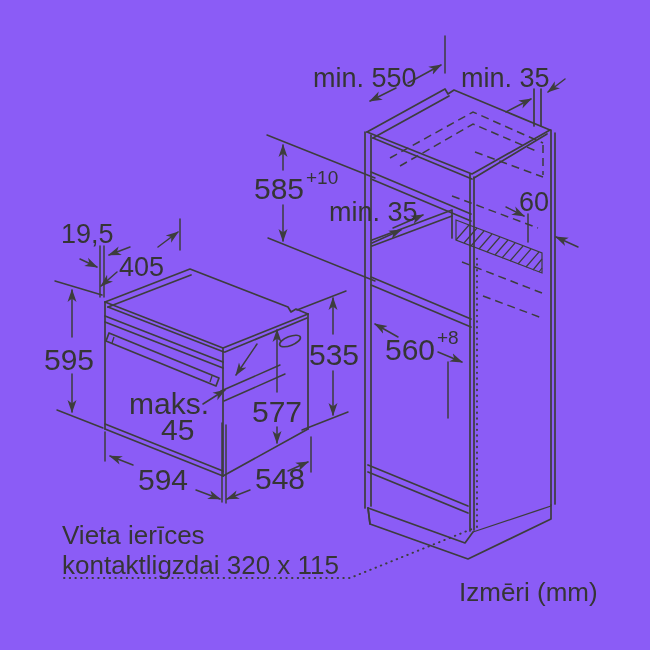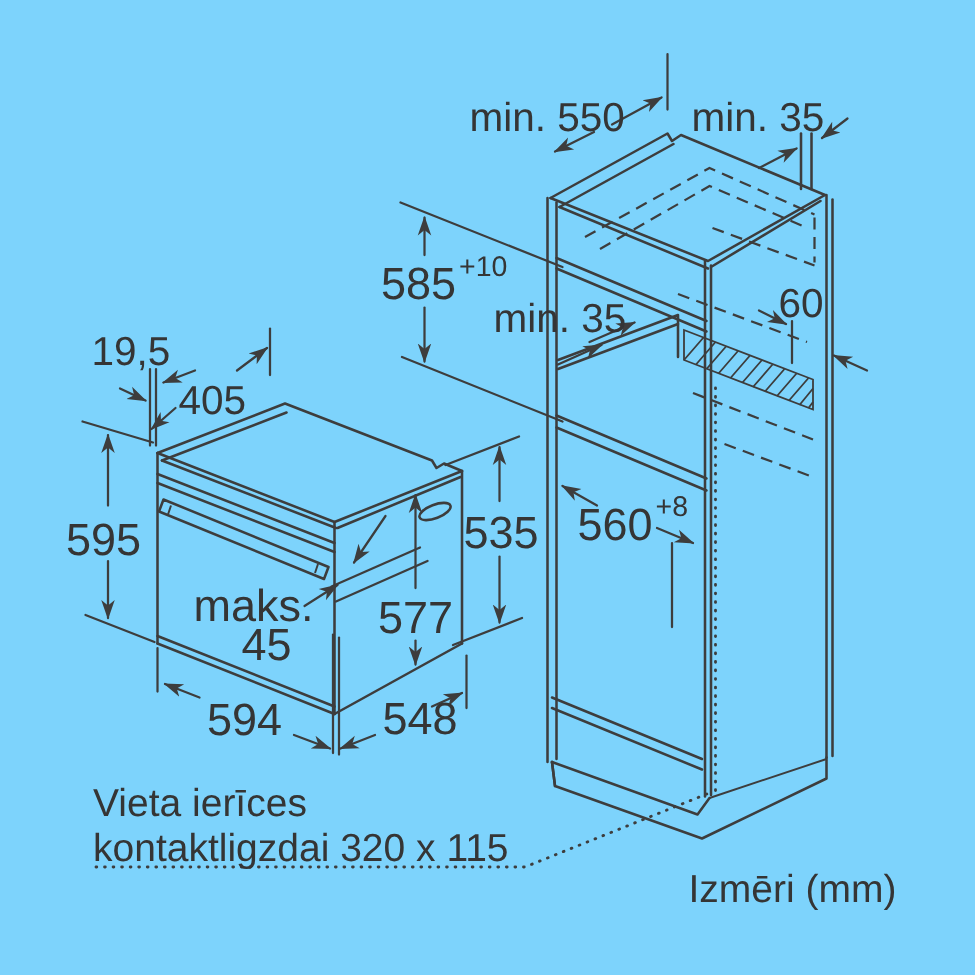--- a/index.html
+++ b/index.html
@@ -1,16 +1,16 @@
 <!DOCTYPE html>
 <html><head>
 <meta charset="utf-8">
 <style>
   html,body{margin:0;padding:0;background:#ffffff;}
-  #stage{position:relative;width:650px;height:650px;background:#7dd3fc;overflow:hidden;
+  #stage{position:relative;width:650px;height:650px;background:#8b5cf6;overflow:hidden;
          font-family:"Liberation Sans","DejaVu Sans",sans-serif;}
   svg{display:block;}
   .ln{stroke:#3d3d3d;stroke-width:1.7;fill:none;stroke-linecap:round;stroke-linejoin:round;}
   .thin{stroke:#3d3d3d;stroke-width:1.3;fill:none;}
   .dim{stroke:#3d3d3d;stroke-width:1.5;fill:none;stroke-linecap:round;}
   .dash{stroke:#3d3d3d;stroke-width:1.5;fill:none;stroke-dasharray:8 5;stroke-linecap:butt;}
   .dots{stroke:#3d3d3d;stroke-width:1.9;fill:none;stroke-dasharray:0.5 5.2;stroke-linecap:round;}
   .hatchln{stroke:#3d3d3d;stroke-width:1.2;fill:none;}
   text{fill:#353535;font-family:"Liberation Sans","DejaVu Sans",sans-serif;}
   .t28{font-size:27px;}

